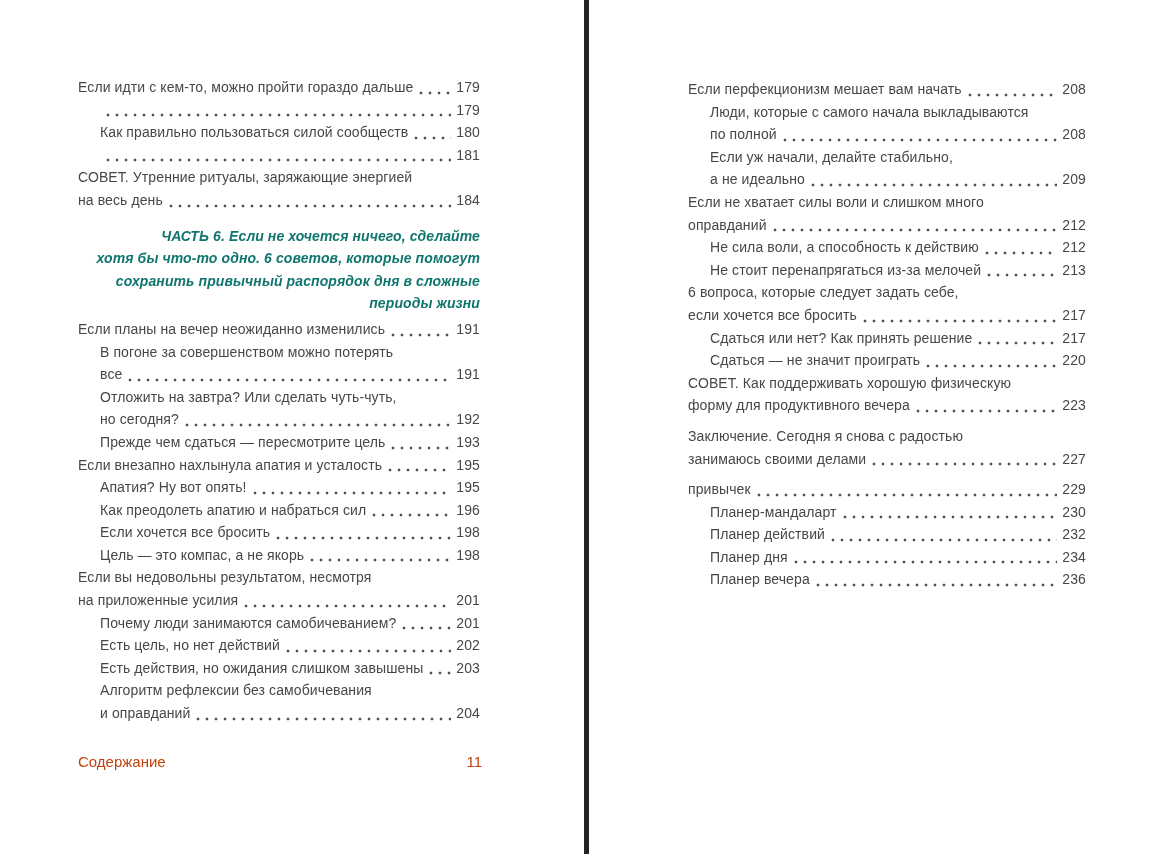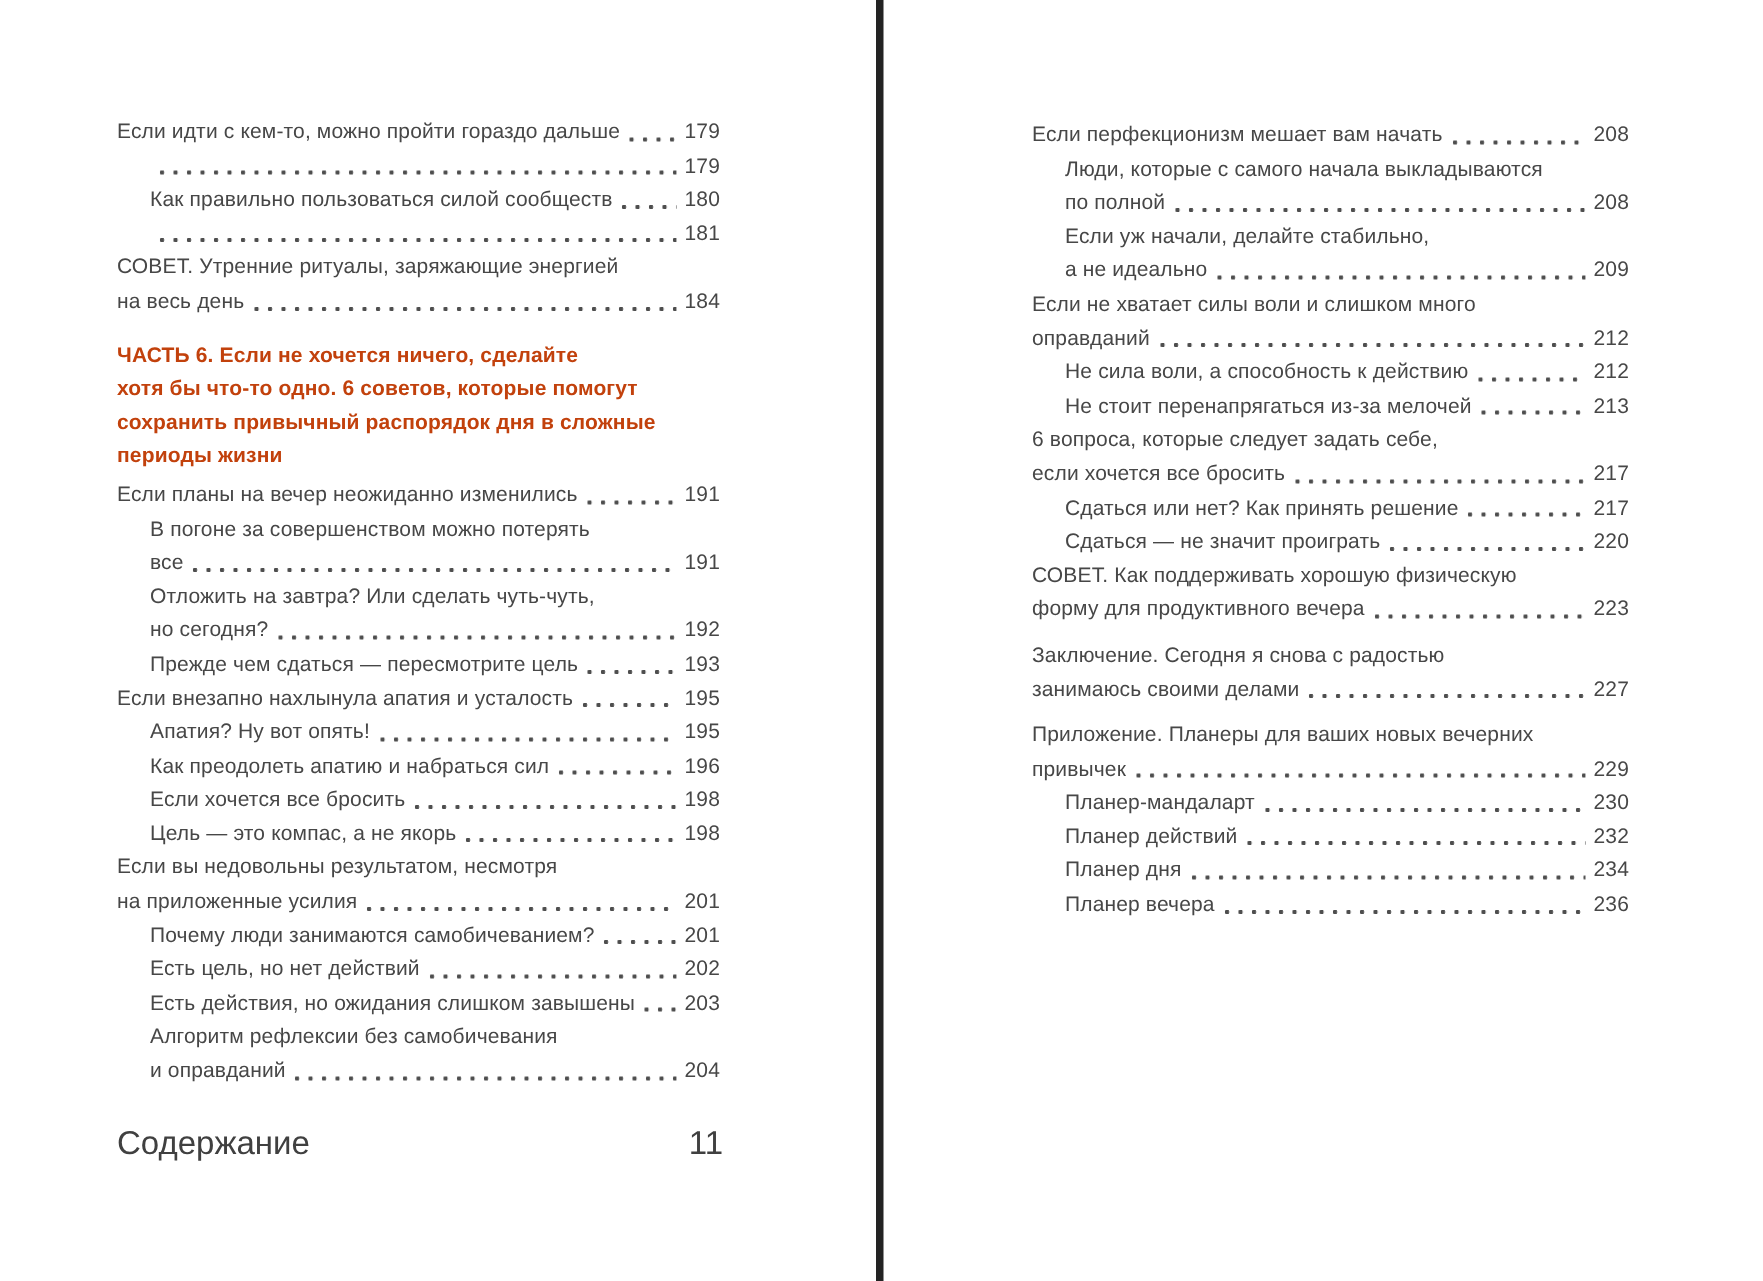--- a/index.html
+++ b/index.html
@@ -48,38 +48,39 @@
     background-image: radial-gradient(circle at 2px 2px, #4e4e4e 1.35px, rgba(0,0,0,0) 1.65px);
     background-size: 9px 4px;
     background-repeat: repeat-x;
     background-position: left 0 bottom 4px;
     min-width: 10px;
   }
   .pagenum { flex: 0 0 auto; }
 
   .part-heading {
     margin: 13px 0 3px 0;
-    text-align: left;
+    text-align: right;
     font-weight: bold;
-    color: #c2410c;
+    color: #0f766e;
+    font-style: italic;
   }
   .heading-line { height: 22.6px; line-height: 22.6px; }
 
   .toc-gap { height: 8px; }
 
   .footer {
     position: absolute;
     left: 78px;
     top: 751px;
     width: 404px;
     display: flex;
     justify-content: space-between;
-    font-size: 22px;
+    font-size: 15px;
     line-height: 22px;
-    color: #404040;
+    color: #c2410c;
   }
 </style>
 </head>
 <body>
 
 <div class="spread">
 
   <div class="toc-column toc-left" id="toc-left">
       <div class="toc-row">
         <span class="toc-text">Если идти с кем-то, можно пройти гораздо дальше</span>
@@ -269,23 +270,20 @@
       <div class="toc-row">
         <span class="toc-text">Заключение. Сегодня я снова с радостью</span>
       </div>
       <div class="toc-row">
         <span class="toc-text">занимаюсь своими делами</span>
         <span class="leader"></span>
         <span class="pagenum">227</span>
       </div>
       <div class="toc-gap"></div>
       <div class="toc-row">
-        <span class="toc-text">Приложение. Планеры для ваших новых вечерних</span>
-      </div>
-      <div class="toc-row">
         <span class="toc-text">привычек</span>
         <span class="leader"></span>
         <span class="pagenum">229</span>
       </div>
       <div class="toc-row indent">
         <span class="toc-text">Планер-мандаларт</span>
         <span class="leader"></span>
         <span class="pagenum">230</span>
       </div>
       <div class="toc-row indent">

